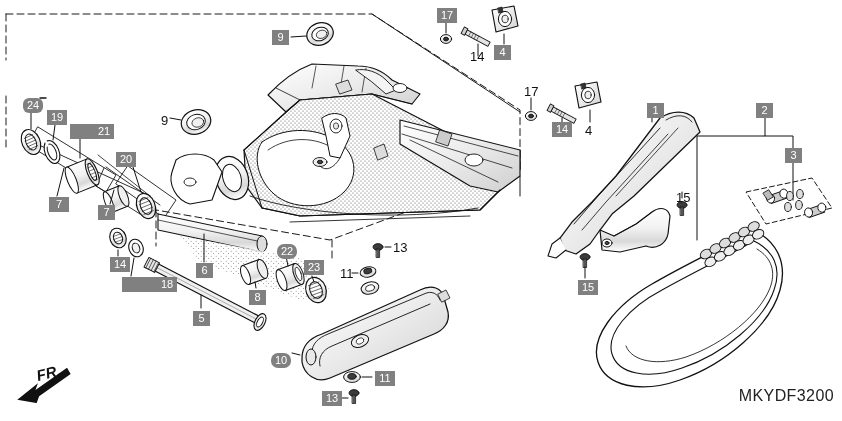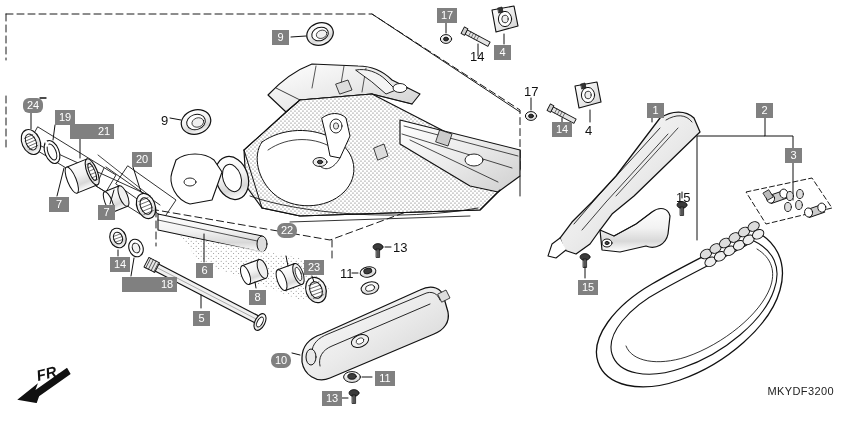--- a/index.html
+++ b/index.html
@@ -11,21 +11,21 @@
   
   .cal{position:absolute;background:#808080;color:#ffffff;
        font-size:11px;line-height:15px;text-align:center;
        width:17px;height:15px;font-family:"Liberation Sans",sans-serif;
        letter-spacing:0;}
   .cal.w2{width:20px;}
   
   .pl{position:absolute;color:#111;font-size:13px;line-height:13px;
       font-family:"Liberation Sans",sans-serif;font-weight:400;}
   
-  #pn{position:absolute;right:8px;bottom:24px;color:#222;font-size:11px;
+  #pn{position:absolute;right:8px;bottom:16px;color:#222;font-size:16px;
       letter-spacing:.4px;font-family:"Liberation Sans",sans-serif;}
   
   #fr{position:absolute;left:8px;bottom:18px;width:86px;height:42px;}
 </style>
 </head>
 <body>
 
 <div id="sheet">
 
   <svg id="art" viewBox="0 0 842 421">
@@ -404,31 +404,31 @@
   </svg>
 
   <div class="cal" style="left:272px;top:30px;">9</div>
   <div class="cal w2" style="left:437px;top:8px;">17</div>
   <div class="cal" style="left:494px;top:45px;">4</div>
   <div class="cal w2" style="left:552px;top:122px;">14</div>
   <div class="cal" style="left:647px;top:103px;">1</div>
   <div class="cal" style="left:756px;top:103px;">2</div>
   <div class="cal" style="left:785px;top:148px;">3</div>
   <div class="cal w2" style="left:23px;top:98px;border-radius:6px;">24</div>
-  <div class="cal w2" style="left:47px;top:110px;margin-left:8px;">19</div>
+  <div class="cal w2" style="left:47px;top:110px;">19</div>
   <div class="cal w2" style="left:70px;top:124px;padding-left:24px;">21</div>
-  <div class="cal w2" style="left:132px;top:152px;">20</div>
+  <div class="cal w2" style="left:116px;top:152px;">20</div>
   <div class="cal w2" style="left:49px;top:197px;">7</div>
   <div class="cal" style="left:98px;top:205px;">7</div>
   <div class="cal w2" style="left:110px;top:257px;">14</div>
   <div class="cal w2" style="left:122px;top:277px;padding-left:35px;">18</div>
   <div class="cal" style="left:196px;top:263px;">6</div>
   <div class="cal" style="left:193px;top:311px;">5</div>
   <div class="cal" style="left:249px;top:290px;">8</div>
-  <div class="cal w2" style="left:277px;top:223px;border-radius:7px;">22</div>
+  <div class="cal w2" style="left:277px;top:244px;border-radius:7px;">22</div>
   <div class="cal w2" style="left:304px;top:260px;">23</div>
   <div class="cal w2" style="left:271px;top:353px;border-radius:7px;">10</div>
   <div class="cal w2" style="left:375px;top:371px;">11</div>
   <div class="cal w2" style="left:322px;top:391px;">13</div>
   <div class="cal w2" style="left:578px;top:280px;">15</div>
 
   <div class="pl" style="left:161px;top:114px;">9</div>
   <div class="pl" style="left:470px;top:50px;">14</div>
   <div class="pl" style="left:524px;top:85px;">17</div>
   <div class="pl" style="left:585px;top:124px;">4</div>

